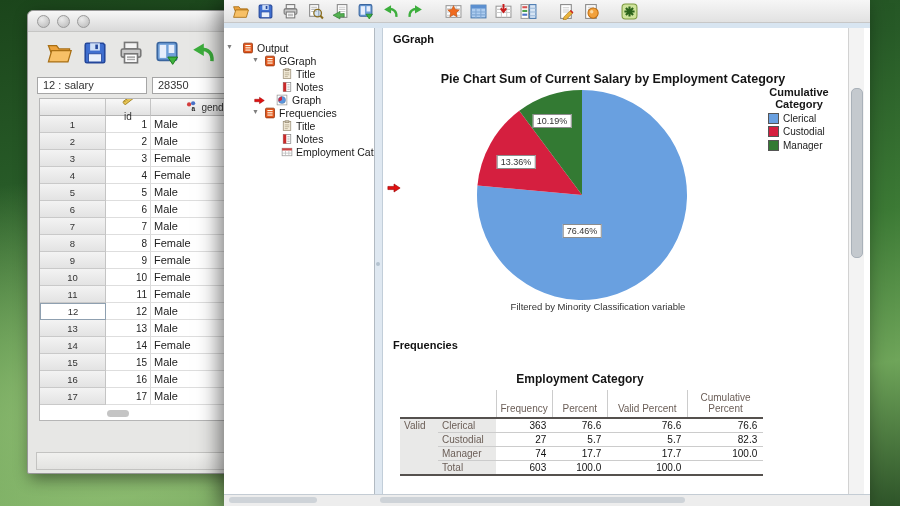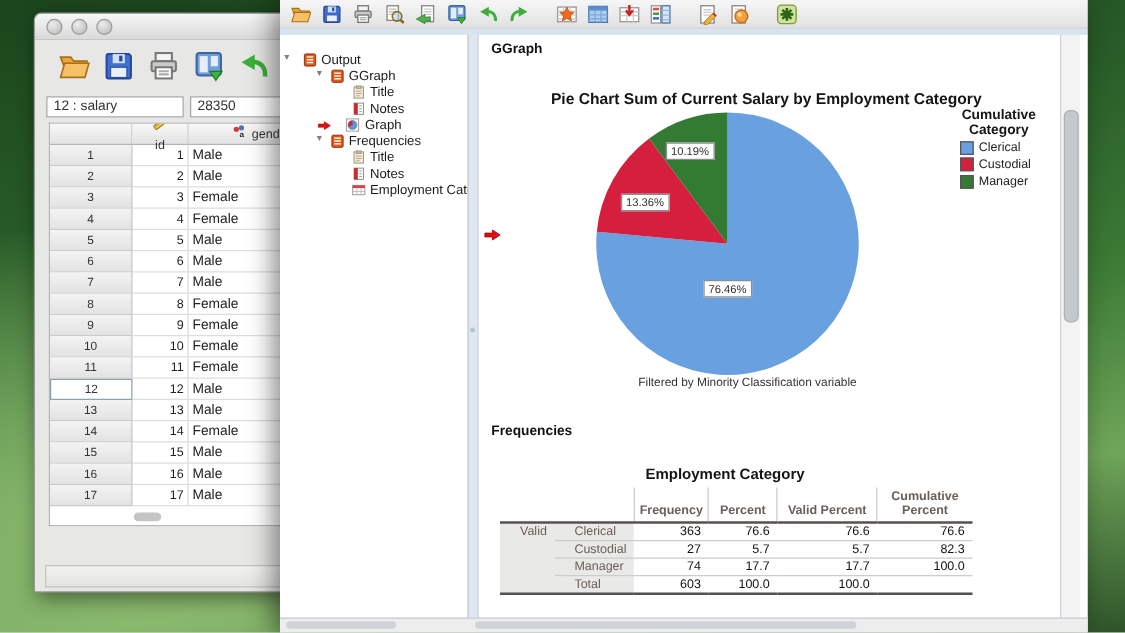--- a/index.html
+++ b/index.html
@@ -79,24 +79,24 @@
   .pie-svg{position:absolute;left:59px;top:17px;}
   .plabel{position:absolute;transform:translate(-50%,-50%);background:#fff;border:1px solid #8d8d8d;
     font-size:9px;color:#333;padding:1px 3px;line-height:10px;}
   .legend{position:absolute;left:338px;top:18px;width:96px;}
   .legend-title{text-align:center;font-size:11px;font-weight:bold;color:#151515;line-height:12px;width:96px;}
   .lentry{display:flex;align-items:center;gap:4px;margin-top:2.5px;padding-left:17px;font-size:10px;color:#222;}
   .lswatch{width:9px;height:9px;border:1px solid #555;flex:0 0 auto;}
   .chart-caption{position:absolute;left:15px;top:233px;width:340px;text-align:center;font-size:9.5px;color:#333;}
   .table-title{position:absolute;left:17px;top:344px;width:360px;text-align:center;font-size:12px;font-weight:bold;color:#151515;}
   .freqtable{position:absolute;left:17px;top:362px;border-collapse:collapse;font-size:10px;table-layout:fixed;}
-  .freqtable th{font-weight:bold;color:#6b5e57;text-align:center;vertical-align:bottom;
+  .freqtable th{font-weight:normal;color:#6b5e57;text-align:center;vertical-align:bottom;
     padding:2px 4px 3px 4px;border-bottom:2px solid #55514e;}
   .freqtable th.col{border-left:1px solid #ccc;}
-  .freqtable td{padding:1px 6px 1px 16px;border-bottom:1px solid #ccc;}
+  .freqtable td{padding:1px 6px 1px 4px;border-bottom:1px solid #ccc;}
   .freqtable td.num{text-align:right;color:#111;}
   .freqtable td.gp,.freqtable td.lb{background:#e9e9e8;color:#6b5e57;}
   .freqtable td.gp{vertical-align:top;border-bottom:2px solid #55514e;}
   .freqtable tr.last td{border-bottom:2px solid #55514e;}
 </style>
 </head>
 <body>
 
 <div class="desktop">
 

